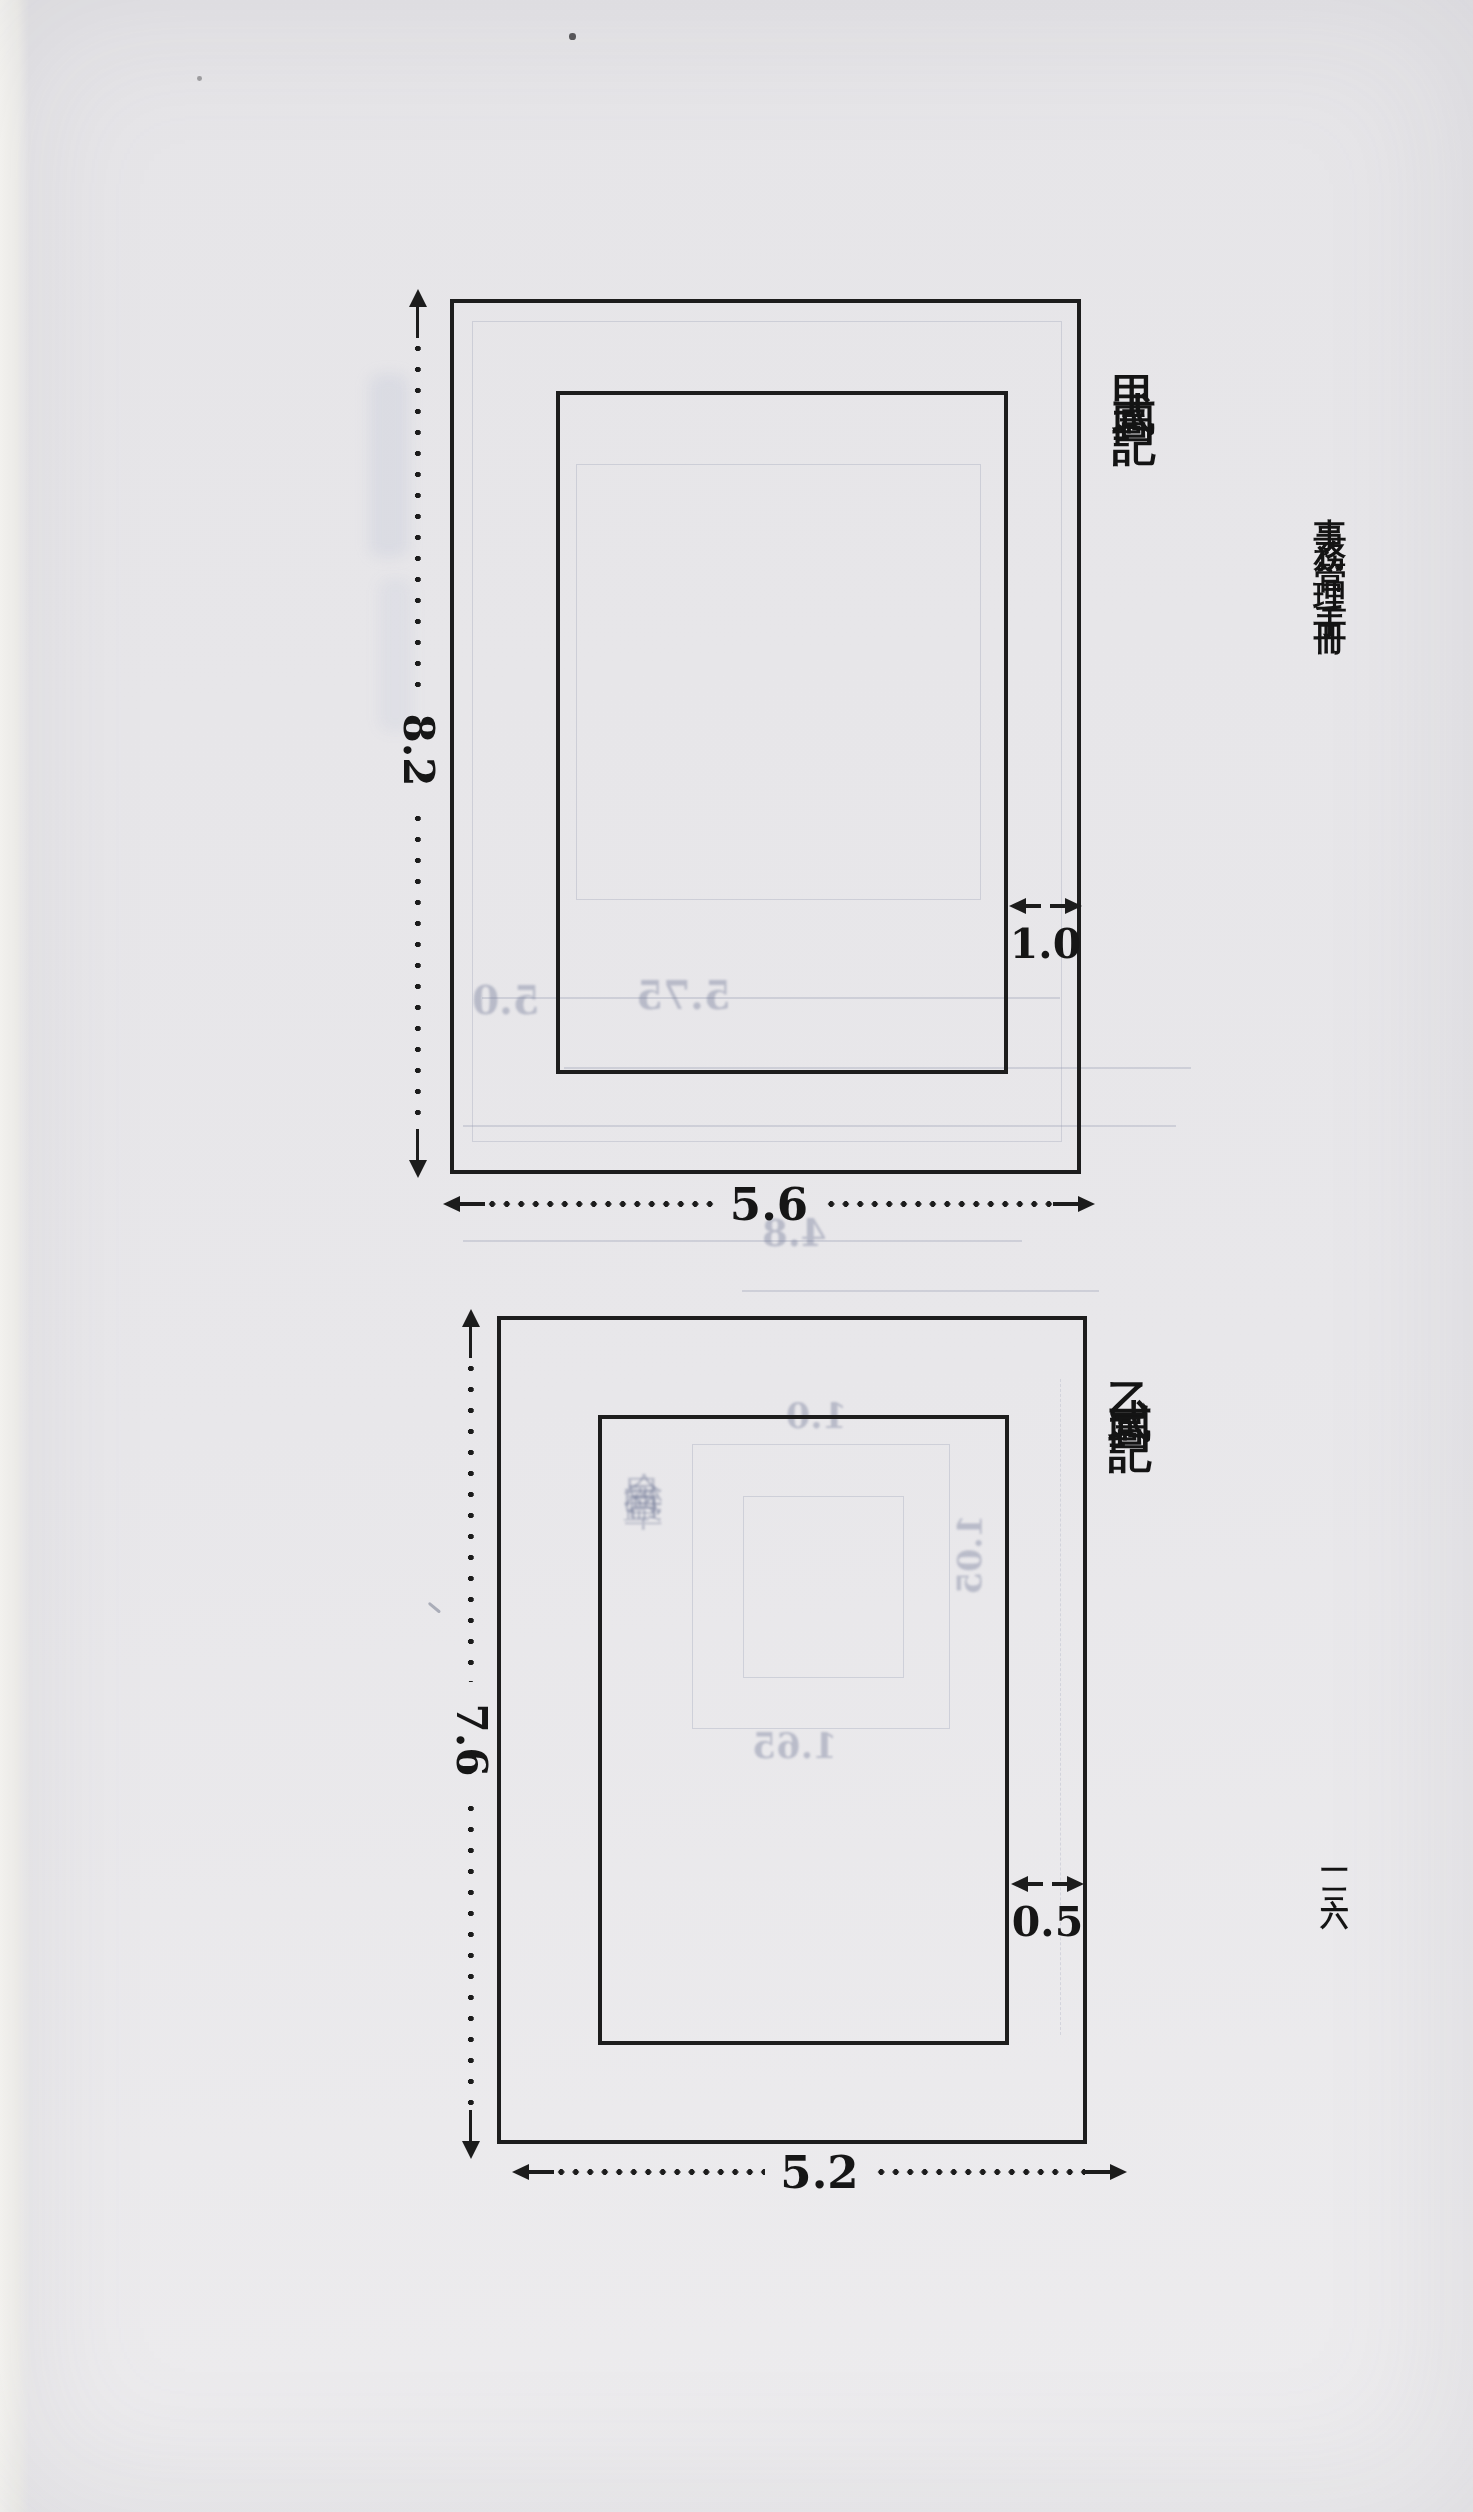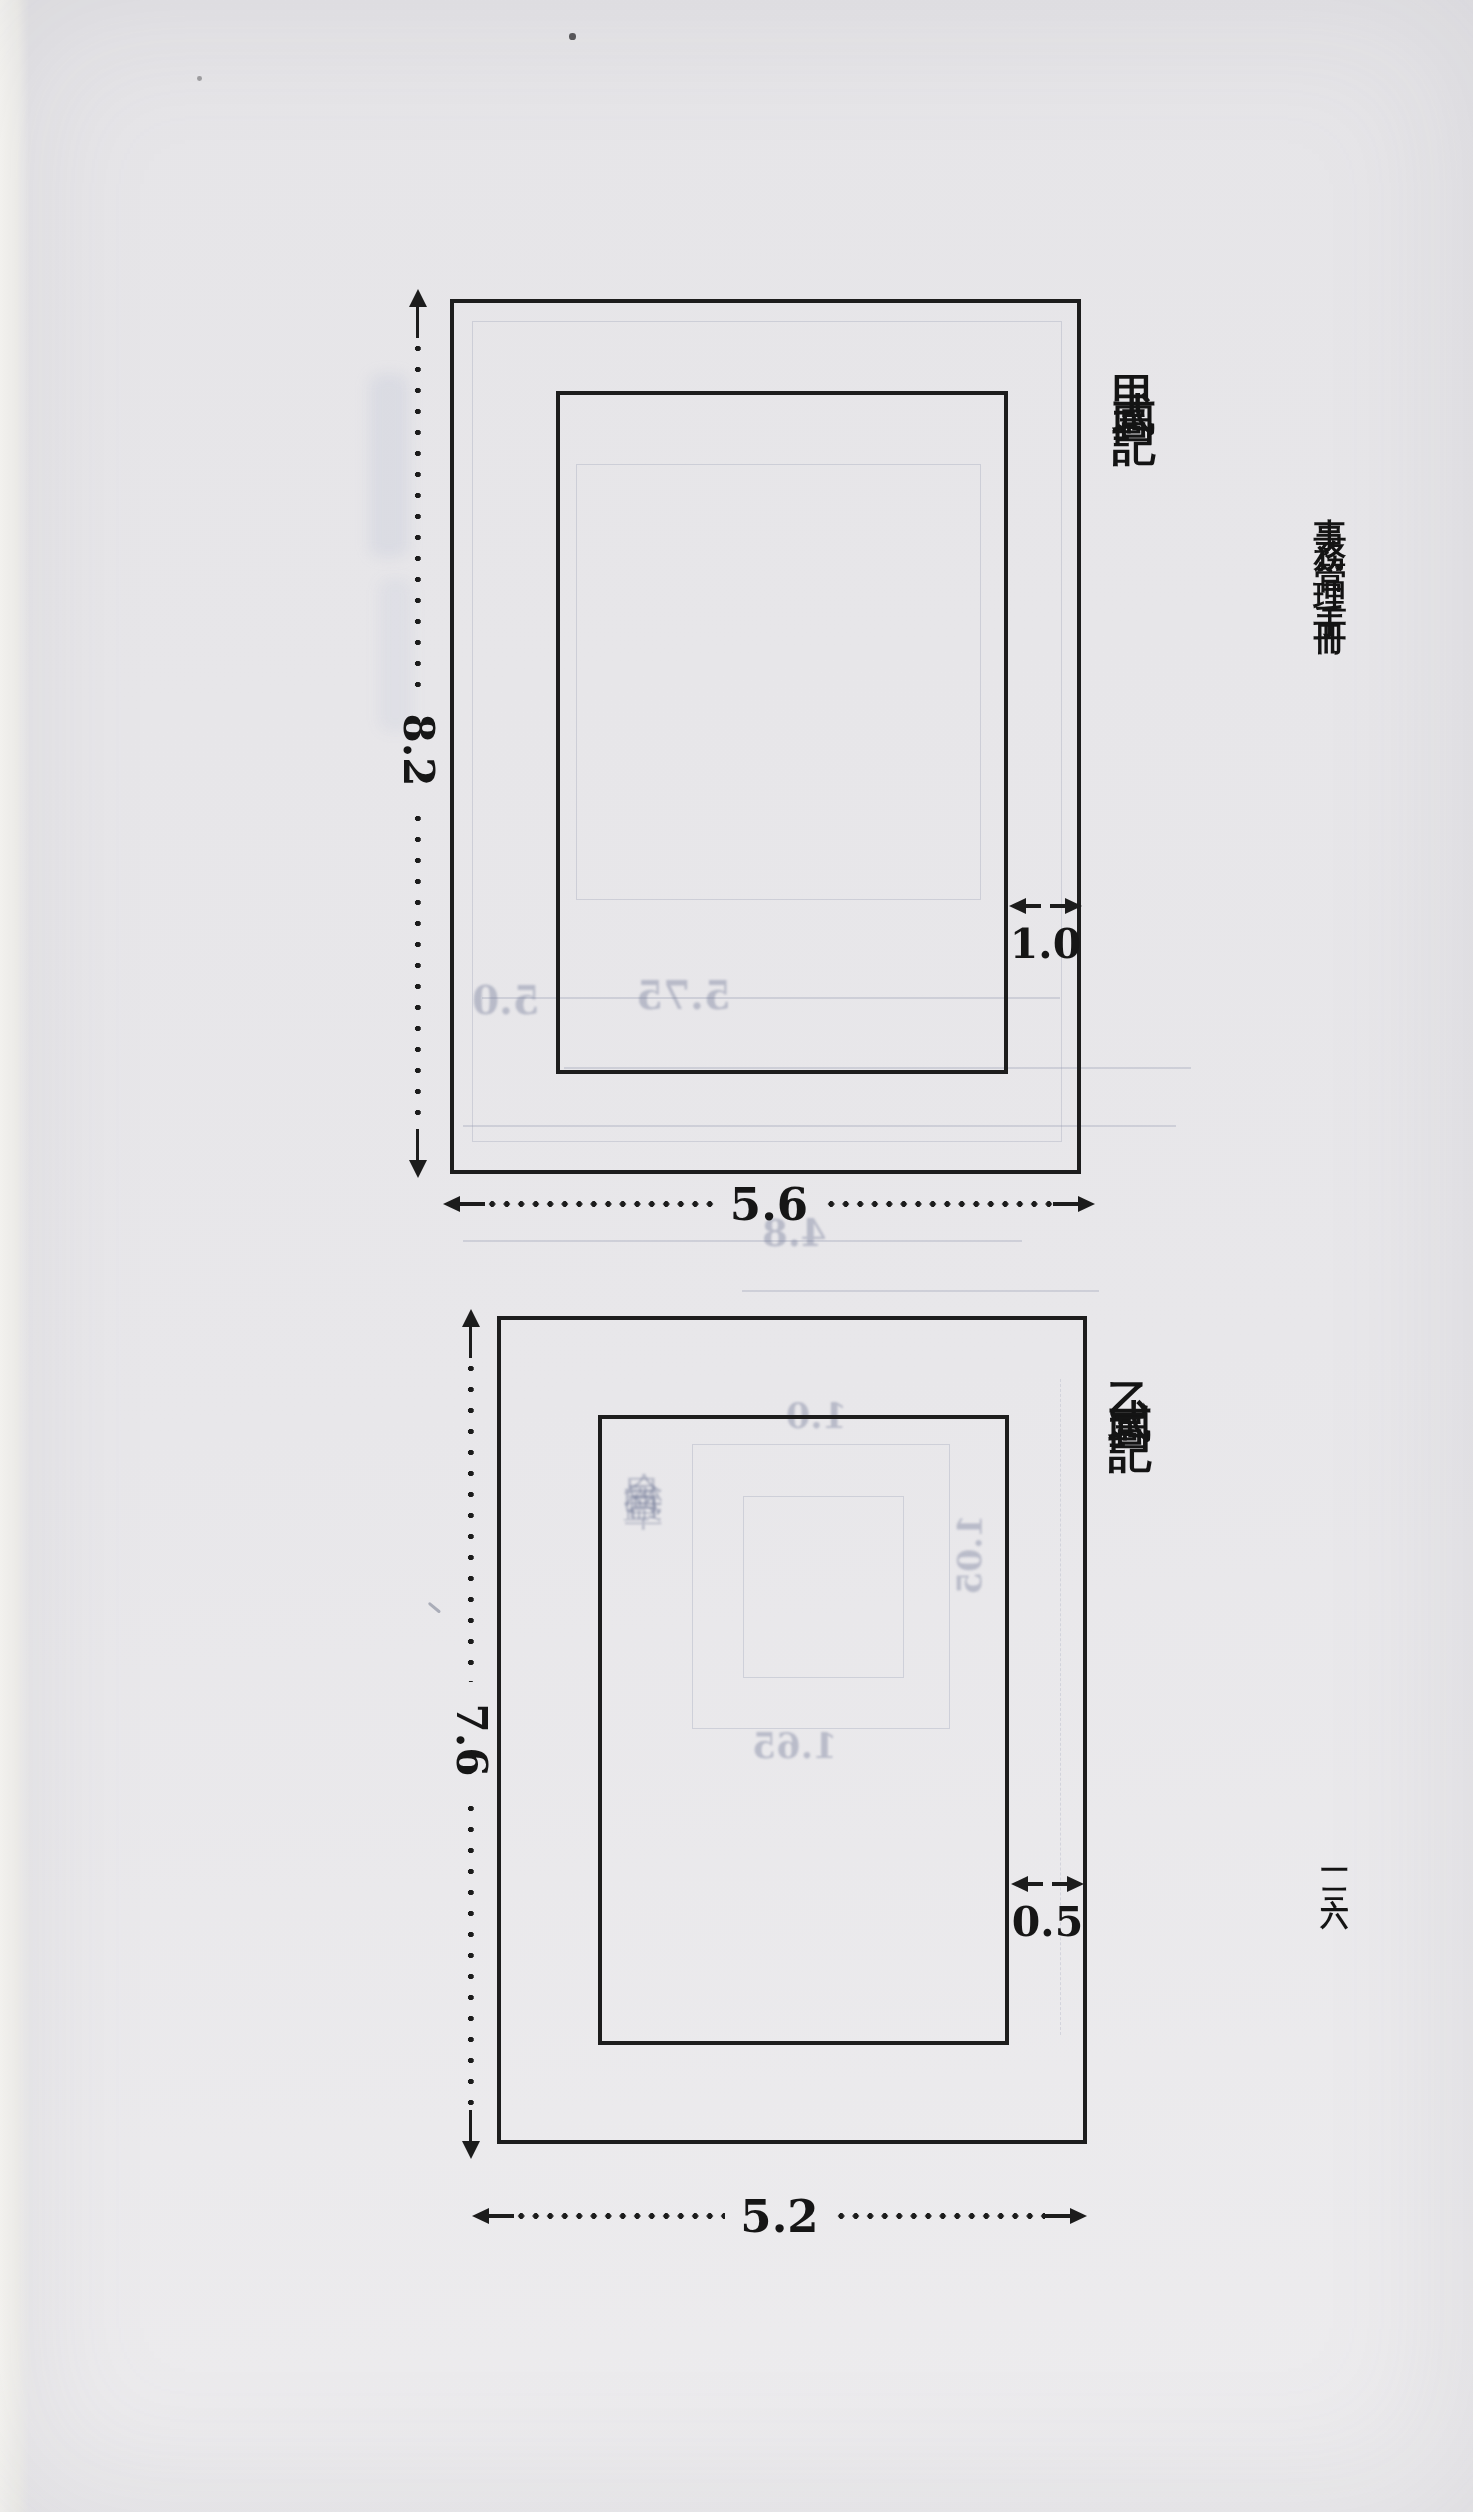--- a/index.html
+++ b/index.html
@@ -135,21 +135,21 @@
     <div class="stem-v"></div>
     <div class="dots-v" style="flex-grow:1.02;"></div>
     <div class="rot-wrap">
       <span class="num rot">7.6</span>
     </div>
     <div class="dots-v" style="flex-grow:0.98;"></div>
     <div class="stem-v"></div>
     <div class="tri down"></div>
   </div>
 
-  <div class="dim-h" style="left:472px;top:2146px;width:615px;height:52px;margin-top:44px;">
+  <div class="dim-h" style="left:512px;top:2146px;width:615px;height:52px;">
     <div class="tri left"></div>
     <div class="stem-h"></div>
     <div class="dots-h"></div>
     <span class="num w">5.2</span>
     <div class="dots-h"></div>
     <div class="stem-h"></div>
     <div class="tri right"></div>
   </div>
 
   <div class="gap-dim" style="left:1010px;top:1876px;width:75px;">

